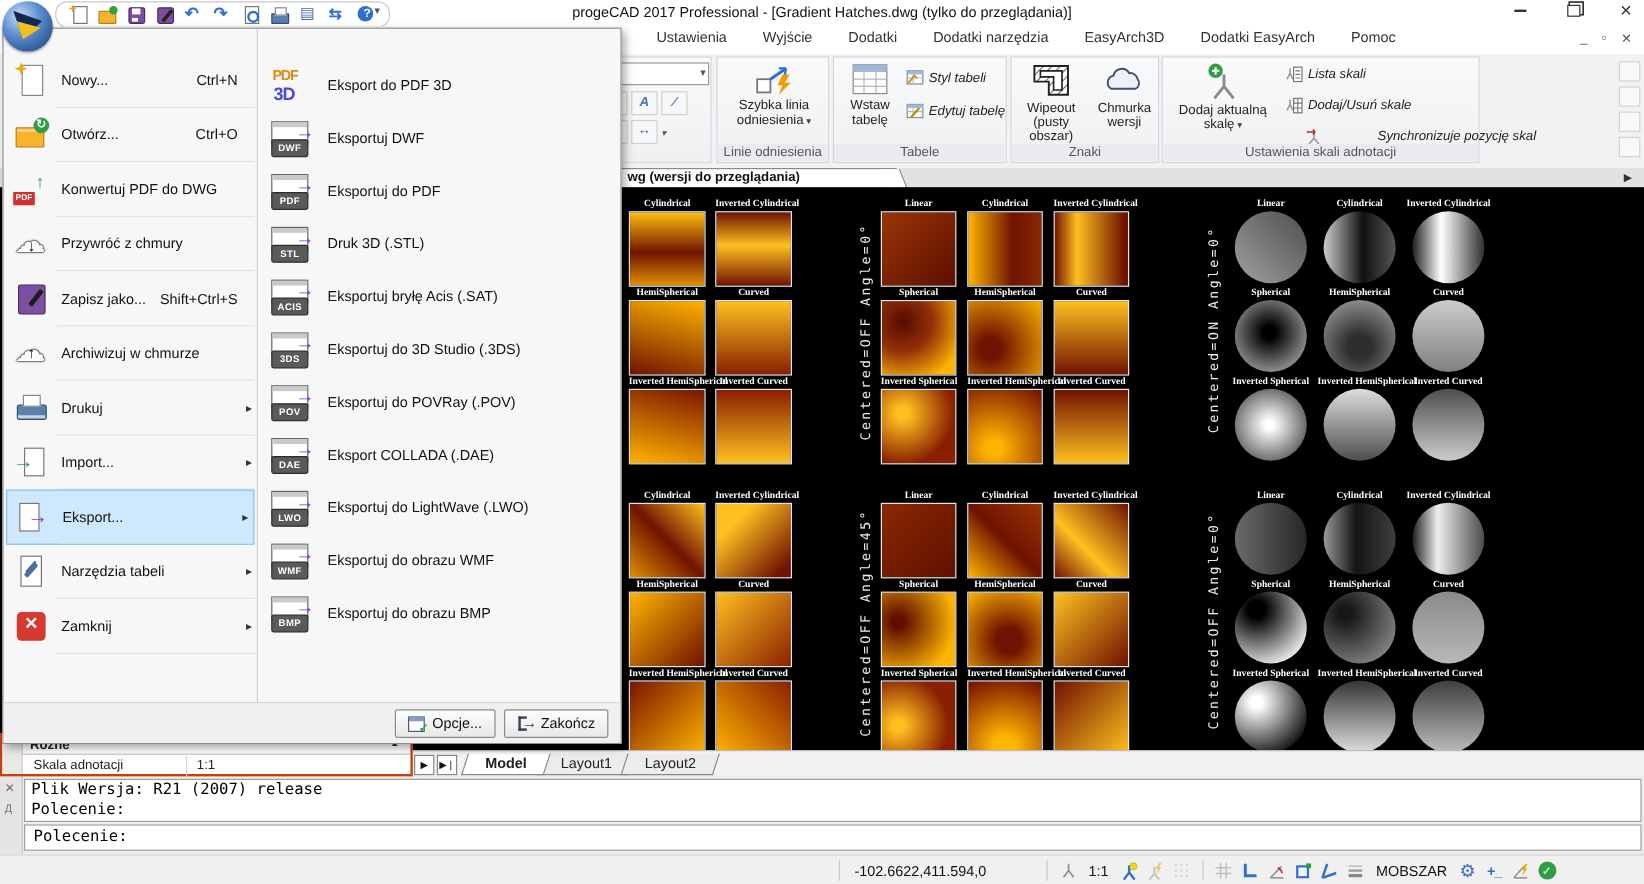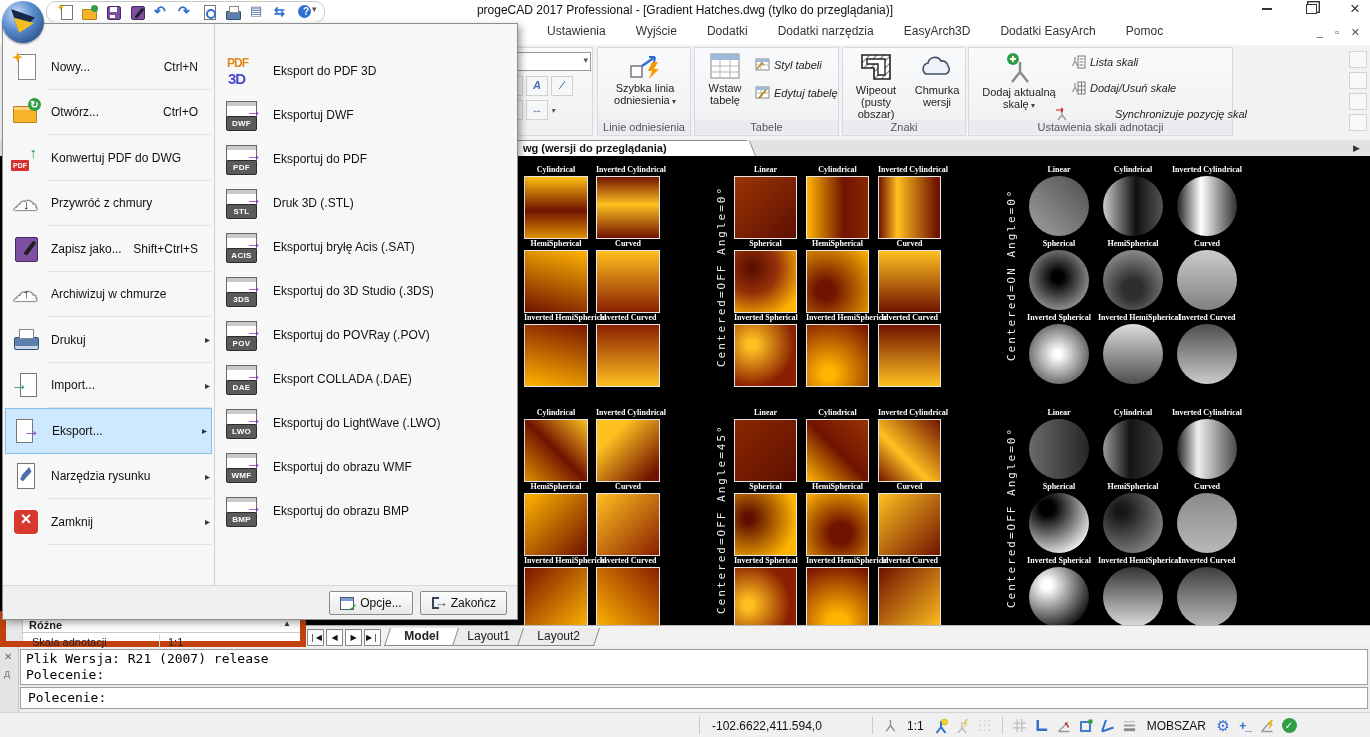--- a/index.html
+++ b/index.html
@@ -122,21 +122,21 @@
   .sb-text{font-size:12px;color:#111;padding:0 6px;white-space:nowrap;}
   .sb-text.coords{width:148px;}
   .sb-ico{width:22px;height:18px;display:flex;align-items:center;justify-content:center;}
   .sb-ico.dim{opacity:.55;}
   .sb-ico .g{font-size:15px;color:#3a6fd4;}
   .sb-ico .pi{color:#2f6fd0;font-weight:bold;font-size:12px;letter-spacing:-1px;}
   .sb-ico .ok{width:15px;height:15px;border-radius:50%;background:#2f9e44;color:#fff;font-size:10px;
               display:flex;align-items:center;justify-content:center;}
 
   
-  .props{position:absolute;left:0;top:611px;width:306px;height:36px;background:#fff;border:6px solid #c2410c;box-sizing:border-box;z-index:5;}
+  .props{position:absolute;left:0;top:611px;width:344px;height:36px;background:#fff;border:2px solid #c2410c;box-sizing:border-box;z-index:5;}
   .props-grip{position:absolute;left:0;top:0;width:16px;height:100%;background:#e8e8e8;border-right:1px solid #cfcfcf;}
   .props-h{position:absolute;left:16px;right:0;top:0;height:16px;border-bottom:1px solid #c8c8c8;font-weight:bold;font-size:11px;padding:2px 0 0 7px;box-sizing:border-box;}
   .props-h .up{position:absolute;right:9px;top:2px;font-size:8px;color:#333;}
   .props-r{position:absolute;left:16px;top:17px;height:17px;display:flex;font-size:11px;}
   .props-r .k{width:138px;border-right:1px solid #d5d5d5;padding:2px 0 0 10px;box-sizing:border-box;}
   .props-r .v{padding:2px 0 0 8px;}
 
   
   .fmenu{position:absolute;left:2px;top:23px;width:516px;height:597px;background:#f7f7f7;border:1px solid #8f8f8f;
          box-shadow:3px 3px 7px rgba(0,0,0,.35);z-index:50;box-sizing:border-box;}
@@ -353,21 +353,21 @@
         <span>Lista skali</span>
       </div>
       <div class="smallbtn" style="left:102px;top:33px;">
         <svg width="15" height="14" viewBox="0 0 15 14">
           <path d="M4 2v4M4 6L1.5 11M4 6l2.5 5" stroke="#999" stroke-width="1.3" fill="none"></path>
           <rect x="7" y="1" width="7" height="12" fill="#fff" stroke="#777"></rect>
             <path d="M7 5h7M7 9h7M10.5 1v12" stroke="#777"></path>
         </svg>
         <span>Dodaj/Usuń skale</span>
       </div>
-      <div class="smallbtn" style="left:85px;top:59px;gap:46px;">
+      <div class="smallbtn" style="left:118px;top:59px;gap:46px;">
         <svg width="15" height="14" viewBox="0 0 15 14">
           <path d="M8 4v4M8 8l-4 5M8 8l4 5" stroke="#999" stroke-width="1.3" fill="none"></path>
           <path d="M2 3h7M9 3l-2-2M9 3l-2 2" stroke="#cc2222" stroke-width="1.2" fill="none"></path>
         </svg>
         <span>Synchronizuje pozycję skal</span>
       </div>
       <div class="rtitle">Ustawienia skali adnotacji</div>
     </div>
 
     <div class="rmini">
@@ -798,21 +798,21 @@
 
           <div class="fm-item hl">
             <span class="mi" data-icon="export"></span>
             <span class="fm-label">Eksport...</span>
             <span class="fm-short"></span>
             <span class="fm-arrow show">▸</span>
           </div>
 
           <div class="fm-item">
             <span class="mi" data-icon="tools"></span>
-            <span class="fm-label">Narzędzia rysunku</span>
+            <span class="fm-label">Narzędzia tabeli</span>
             <span class="fm-short"></span>
             <span class="fm-arrow show">▸</span>
           </div>
 
           <div class="fm-item">
             <span class="mi" data-icon="close"></span>
             <span class="fm-label">Zamknij</span>
             <span class="fm-short"></span>
             <span class="fm-arrow show">▸</span>
           </div>

